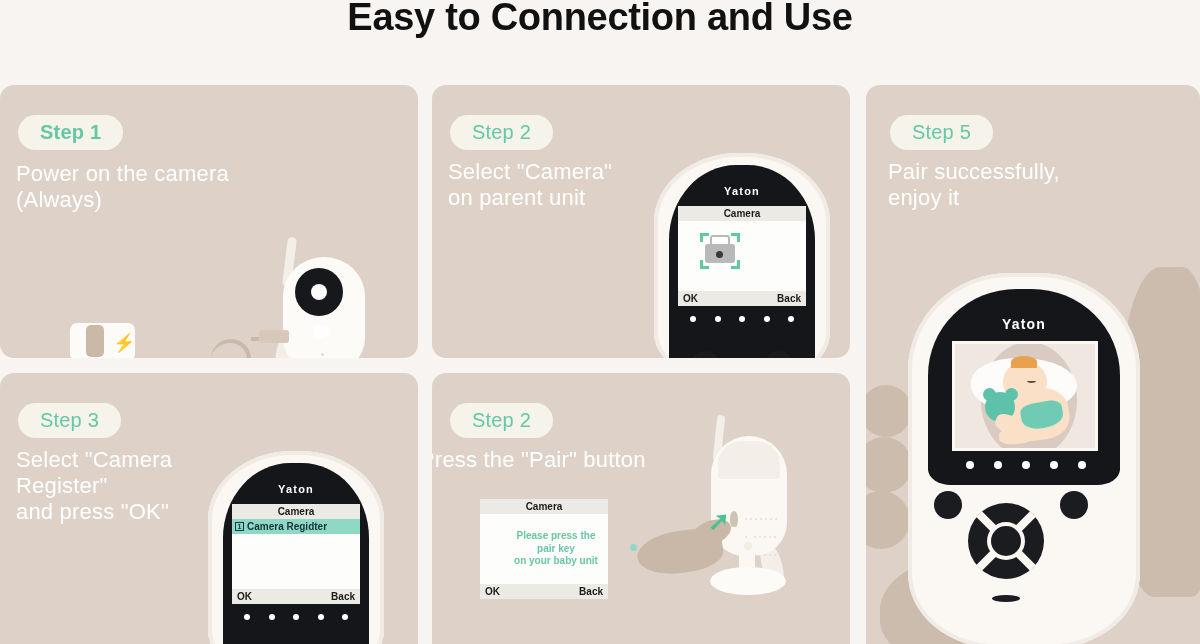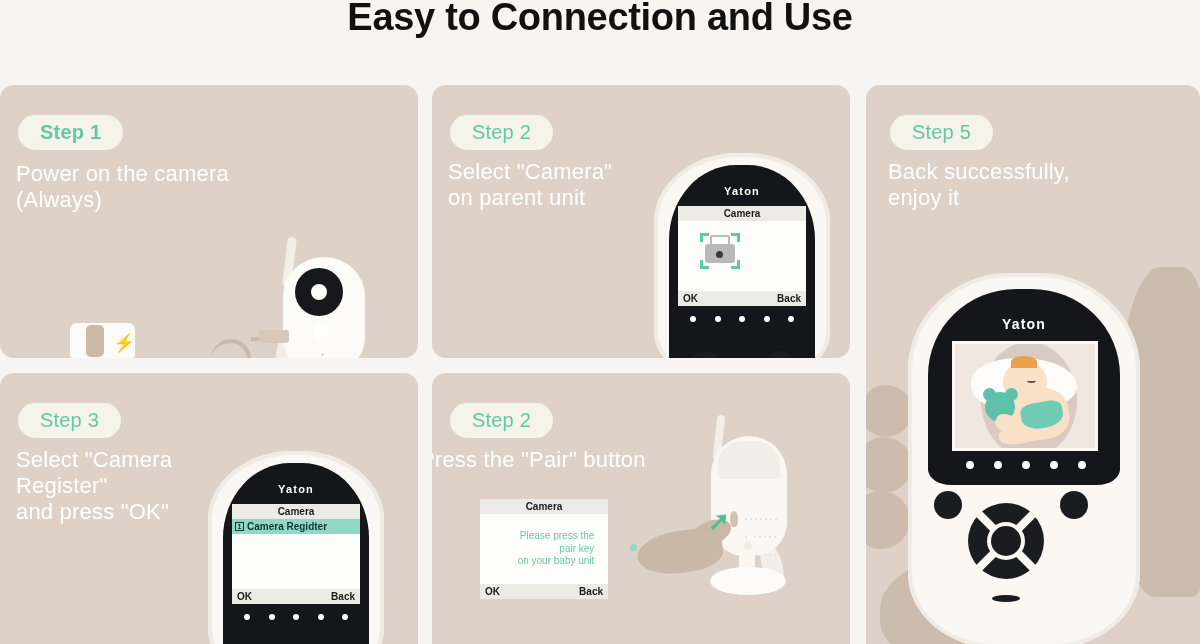--- a/index.html
+++ b/index.html
@@ -111,21 +111,21 @@
 
   .plug-box { position: absolute; background: #fdfbf7; border-radius: 7px; }
   .plug-pin { position: absolute; background: #cbb9a8; border-radius: 5px; }
   .plug-bolt { position: absolute; color: #63c8a3; font-size: 18px; line-height: 1; }
   .wire { position: absolute; border: 4px solid #c9b9ab; border-radius: 0 0 20px 20px; border-top: none; }
   .wire2 { position: absolute; border: 4px solid #c9b9ab; border-radius: 20px 20px 0 0; border-bottom: none; }
   .wire-tip { position: absolute; background: #d7c8ba; border-radius: 3px; }
 
   
   .mini-screen { position: absolute; background: #fdfdfb; display:flex; flex-direction: column; overflow:hidden; }
-  .mini-msg { color: #6ac6a8; text-align: right; font-weight: normal; line-height: 1.25; margin-left: 24px; }
+  .mini-msg { color: #6ac6a8; text-align: center; font-weight: bold; line-height: 1.25; margin-left: 24px; }
 
   .dots3 { position: absolute; display: flex; gap: 6px; }
   .dots3 i { width: 7px; height: 7px; border-radius: 50%; background: #8fd8c4; display:block; }
 
   
   .bcam-body { position: absolute; background: #fbf8f3; border-radius: 50% 50% 44% 44% / 32% 32% 28% 28%; }
   .bcam-top { position: absolute; background: #f3efe8; border-radius: 40% 40% 4px 4px / 60% 60% 4px 4px; }
   .bcam-grille { position: absolute; }
   .bcam-grille i { width: 2px; height: 2px; background: #e6ded4; border-radius: 50%; display:inline-block; margin: 1.5px; }
   .pairkey { position: absolute; background: #cfc3b6; border-radius: 50% 50% 40% 40%; }
@@ -315,21 +315,21 @@
       <div class="cam-neck" style="left:307px; top:180px; width:16px; height:20px;"></div>
       <div class="cam-base" style="left:278px; top:194px; width:76px; height:28px;"></div>
       <div class="hand" style="left:205px; top:158px; width:86px; height:42px; border-radius:50% 40% 40% 50%; transform: rotate(-8deg);"></div>
       <div class="hand" style="left:258px; top:148px; width:42px; height:24px; border-radius:50%; transform: rotate(-22deg);"></div>
       <div class="arrow-green" style="left:276px; top:135px;">➚</div>
     </div>
   </div>
 
   <div class="panel" id="panel-step5">
     <div class="badge" style="left:24px; top:30px;">Step 5</div>
-    <div class="step-text" style="left:22px; top:74px; width:290px;">Back successfully,
+    <div class="step-text" style="left:22px; top:74px; width:290px;">Pair successfully,
 enjoy it</div>
 
     <div class="holder-hand" style="left:252px; top:182px; width:92px; height:330px; border-radius:46% 30% 20% 40%;"></div>
     <div class="holder-hand" style="left:-6px; top:300px; width:52px; height:52px; border-radius:50%;"></div>
     <div class="holder-hand" style="left:-10px; top:352px; width:56px; height:56px; border-radius:50%;"></div>
     <div class="holder-hand" style="left:-14px; top:406px; width:58px; height:58px; border-radius:50%;"></div>
     <div class="holder-hand" style="left:14px; top:470px; width:180px; height:110px; border-radius:50% 50% 40% 40%;"></div>
 
     <div class="parent-unit" style="left:42px; top:188px; width:232px; height:375px;">
       <div class="pu-shell" style="border-radius: 44% 44% 38% 38% / 26% 26% 20% 20%;"></div>

